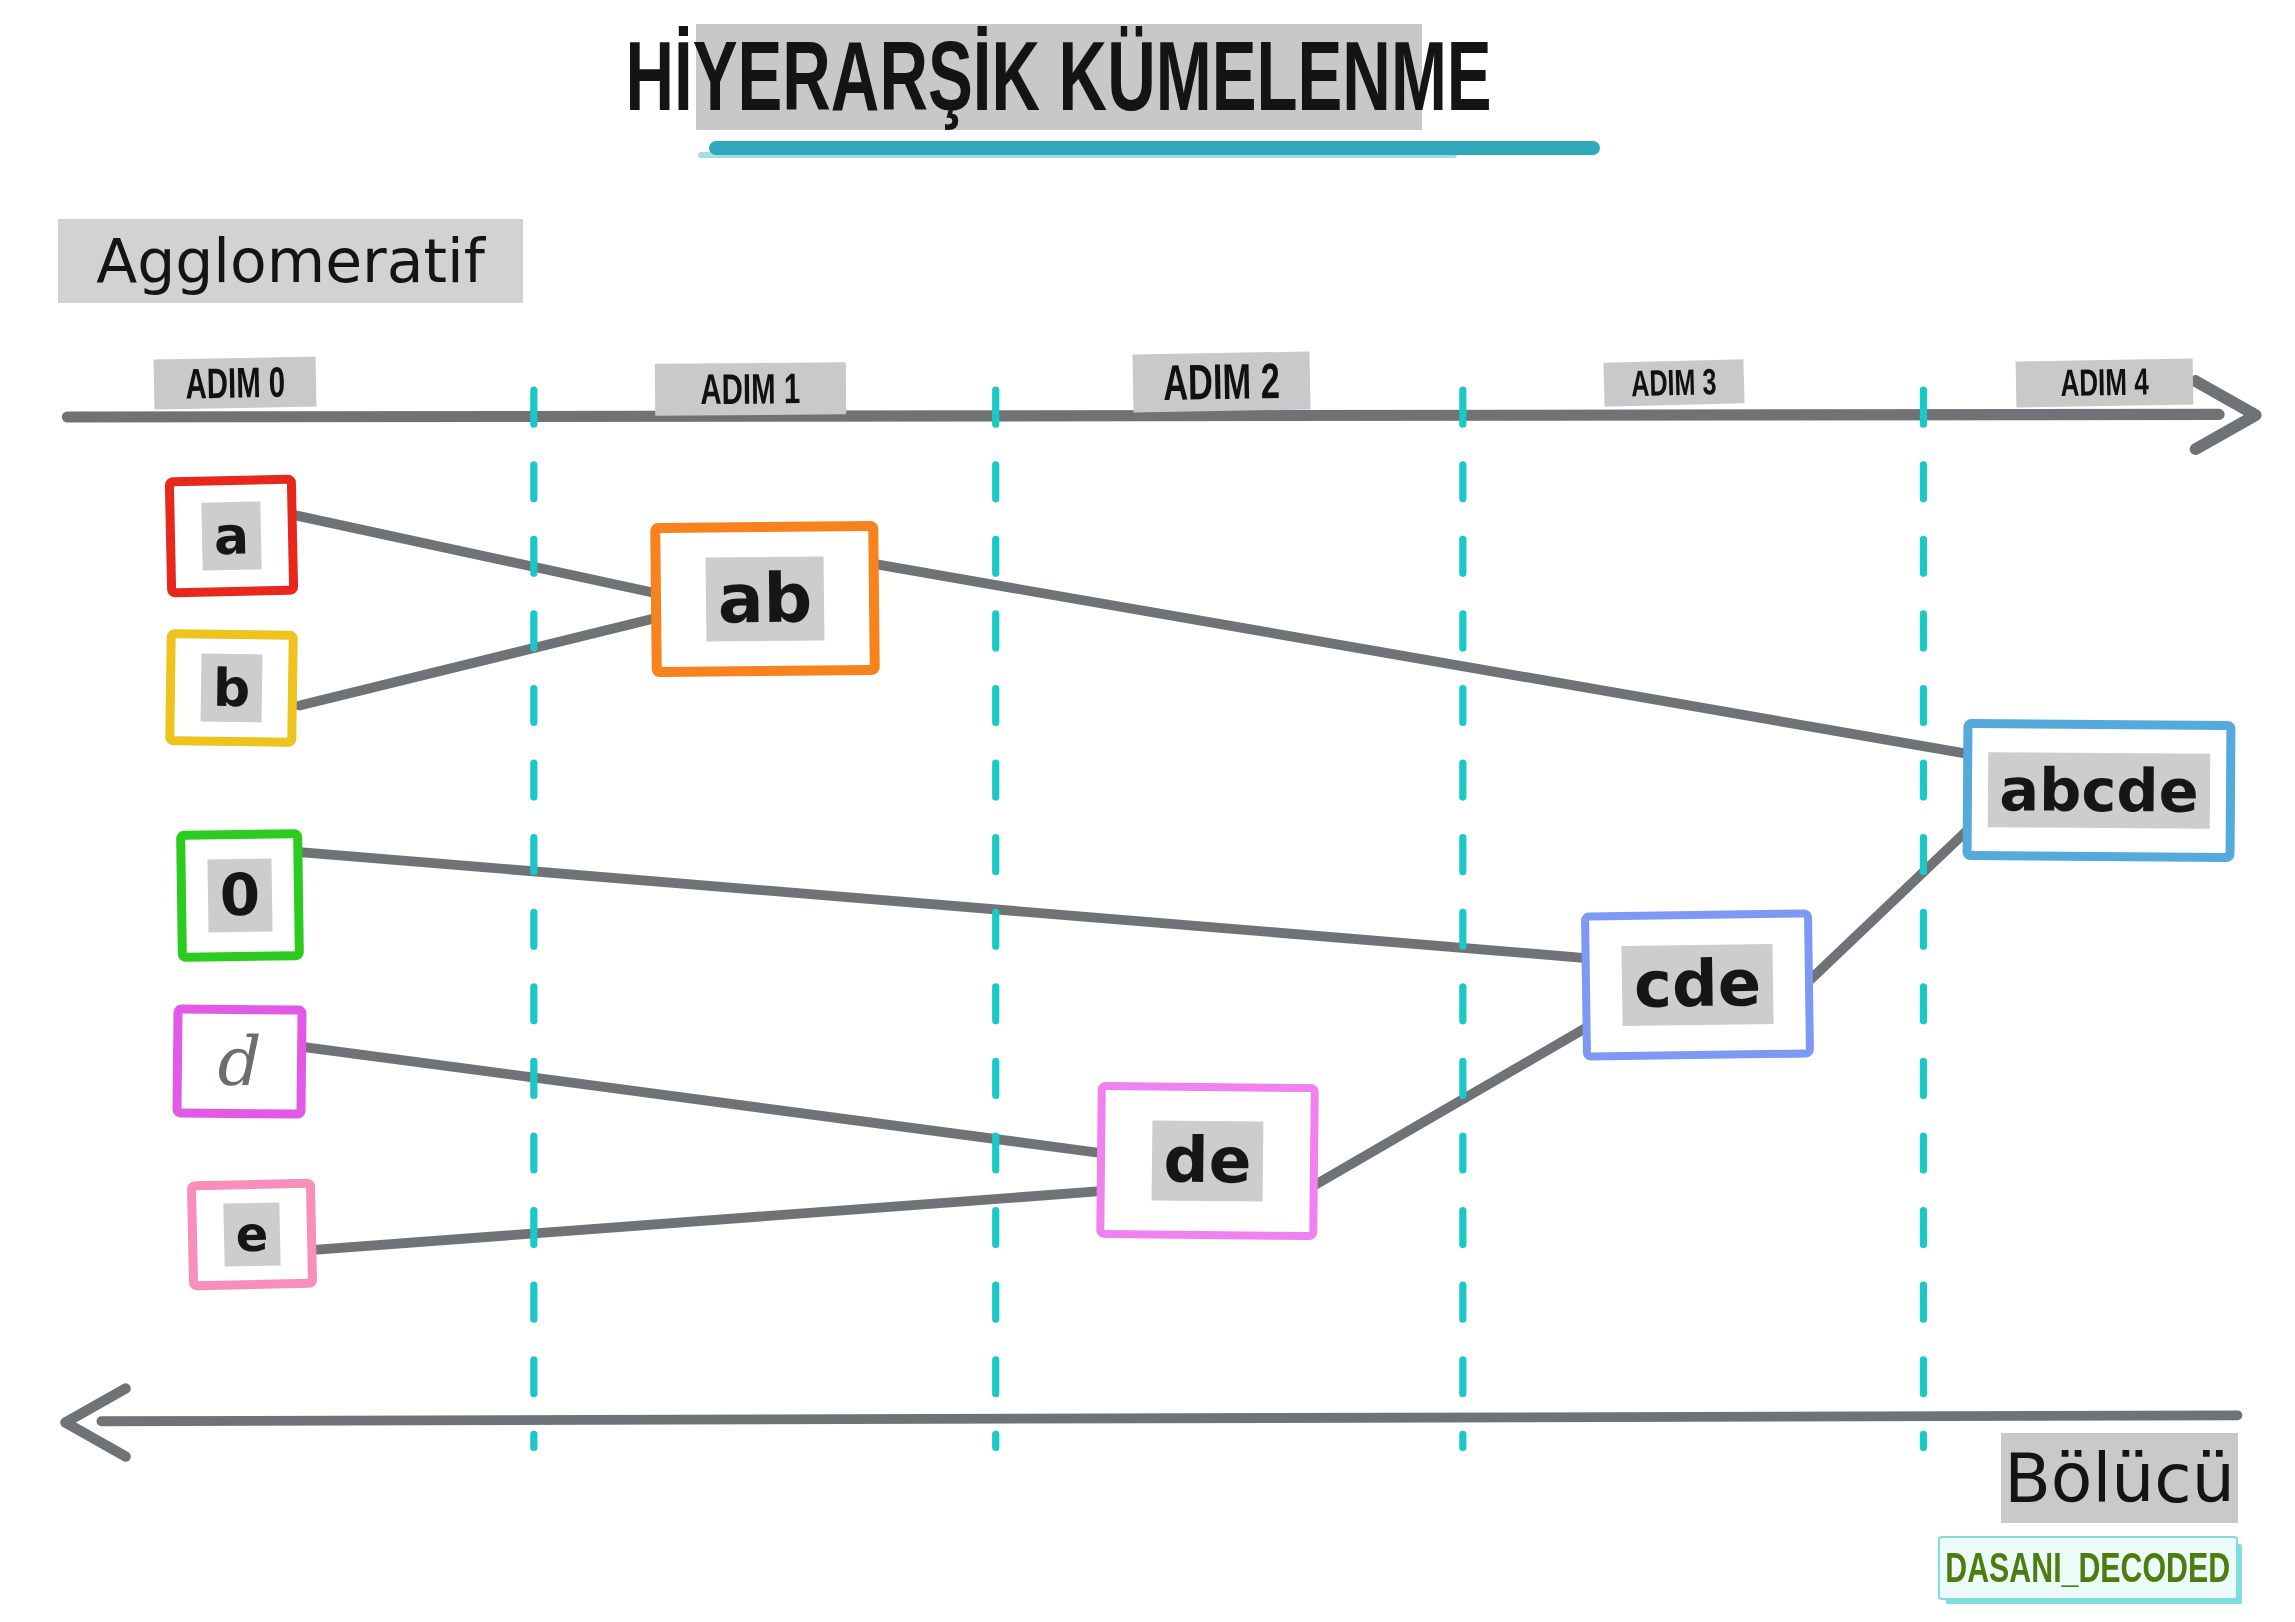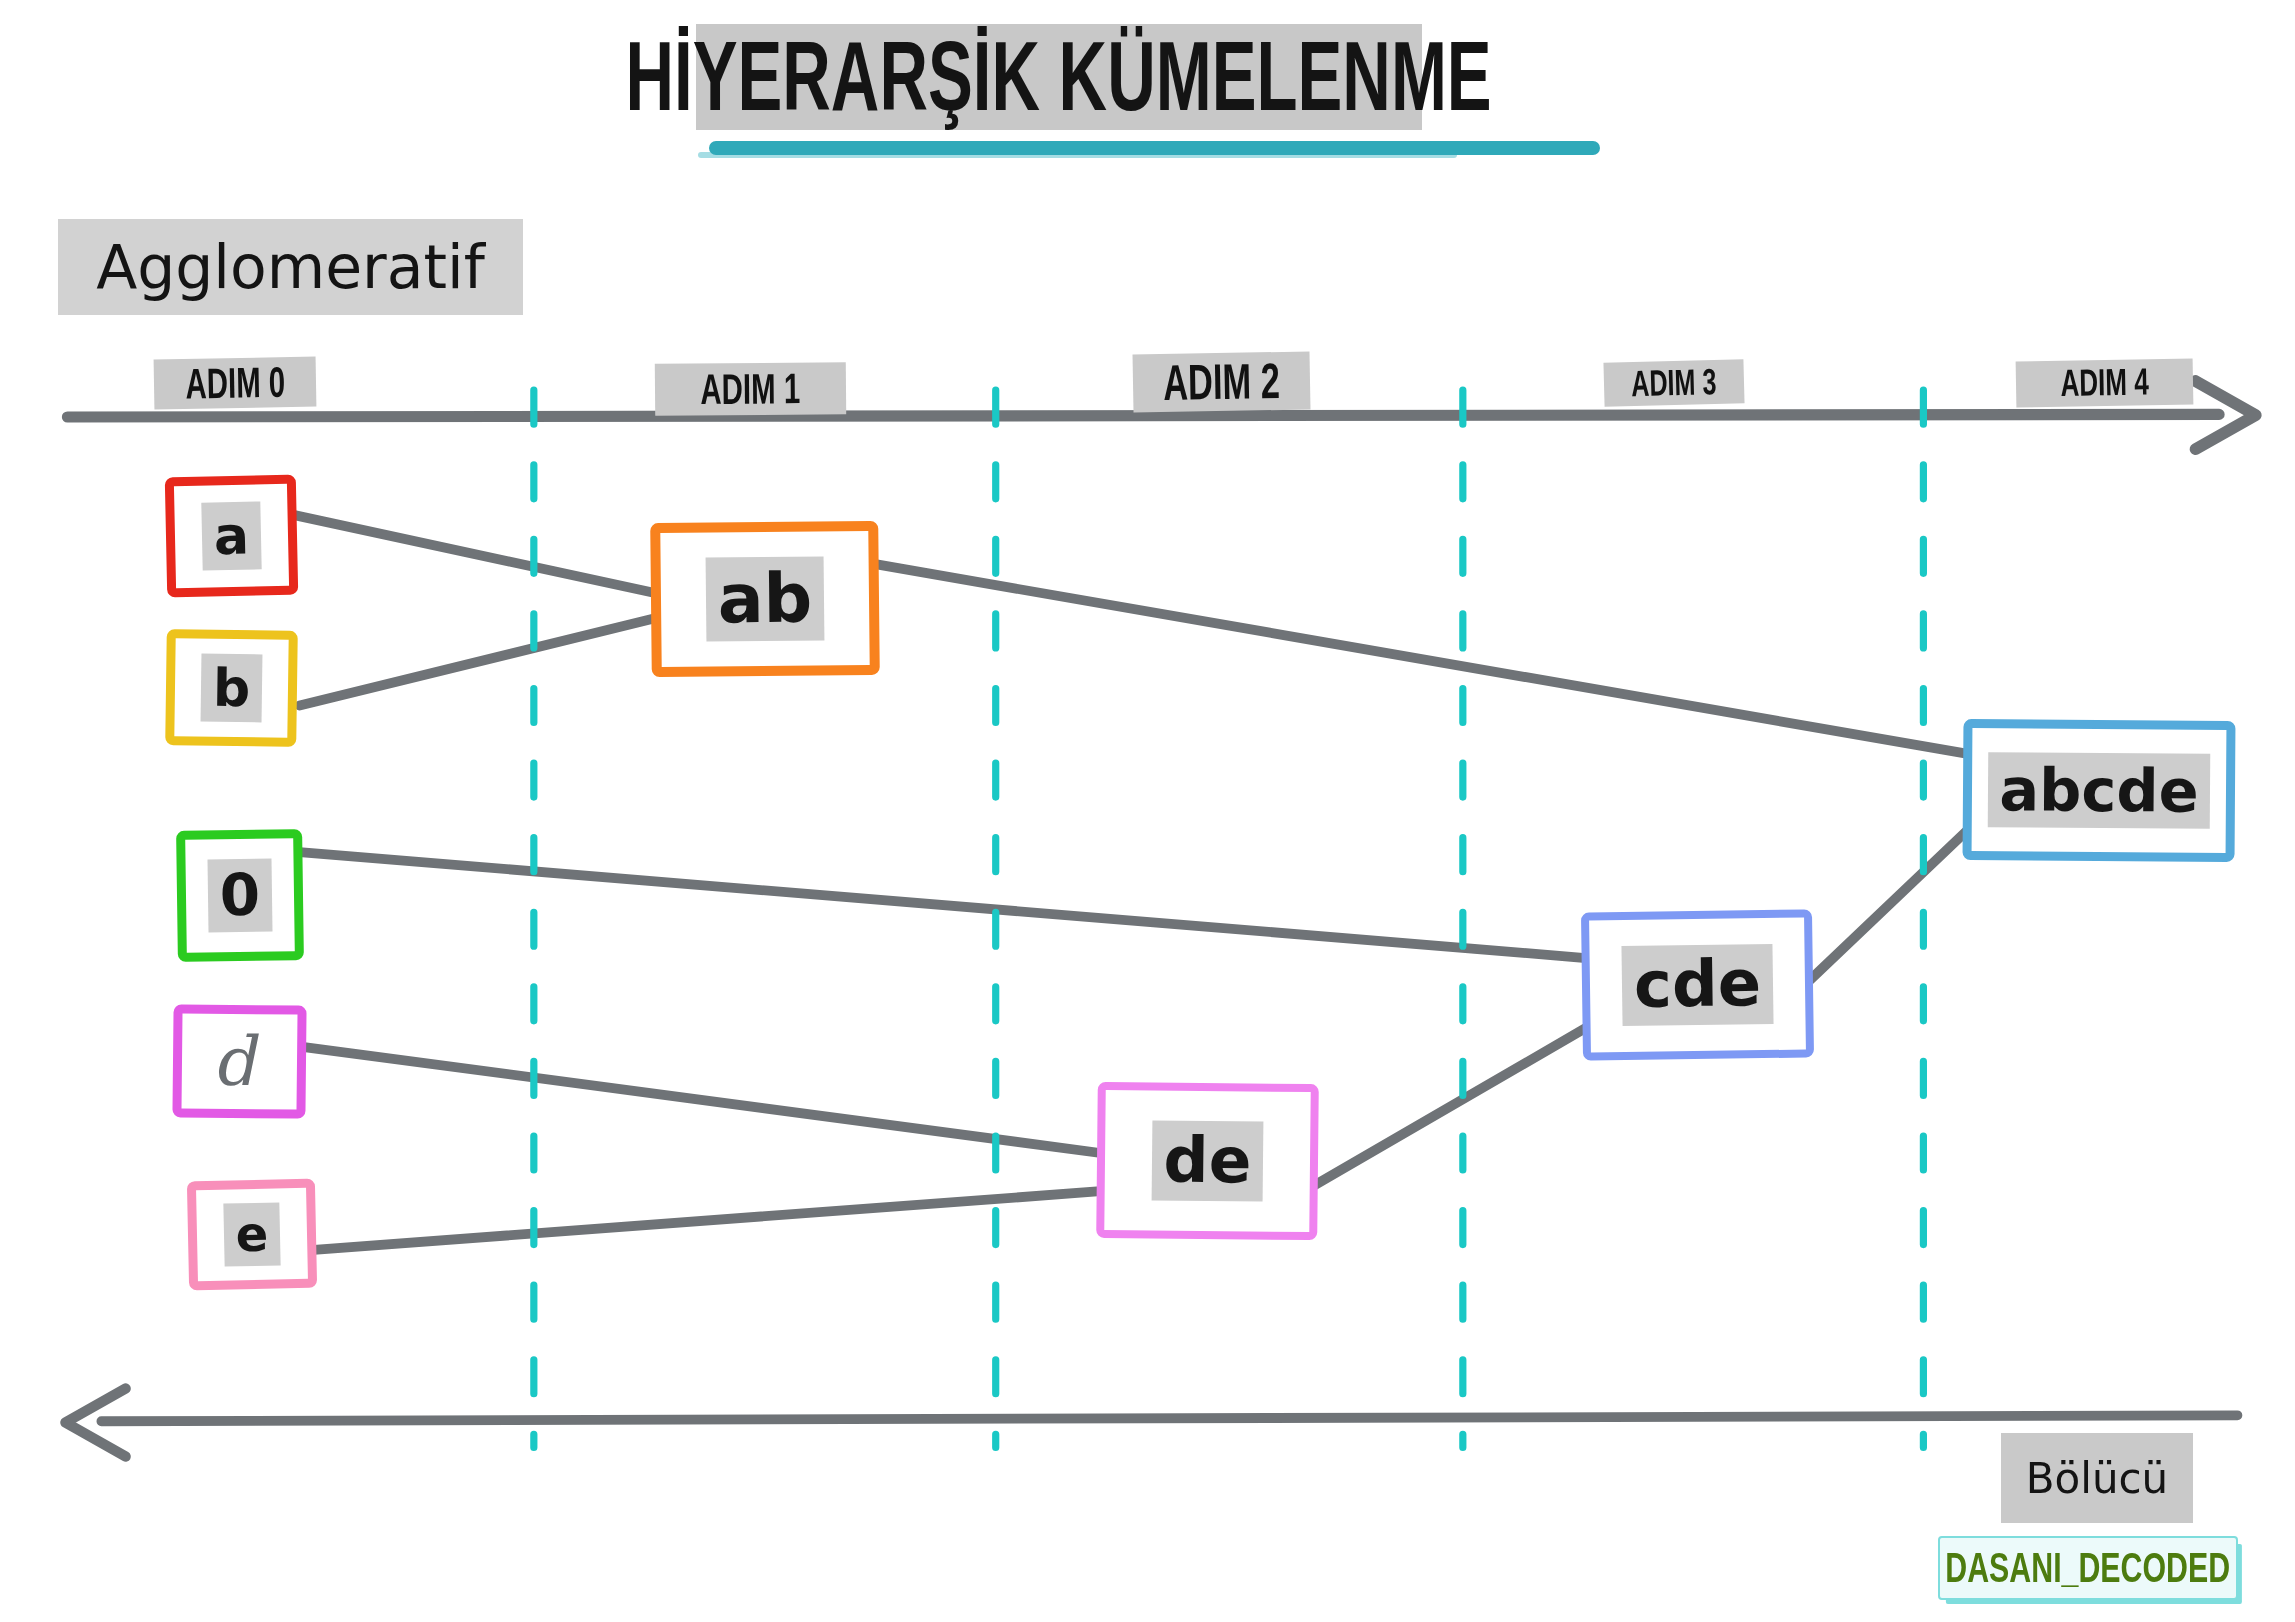--- a/index.html
+++ b/index.html
@@ -20,24 +20,24 @@
     position:absolute;display:flex;align-items:center;justify-content:center;
     color:#141414;white-space:nowrap;
   }
   .condensed{display:inline-block;transform:scale(0.84,1.22);transform-origin:center;font-weight:700;}
   .condensed-sm{display:inline-block;transform:scale(0.82,1.14);transform-origin:center;font-weight:700;}
 
   #title-badge{left:696px;top:23.6px;width:726px;height:106px;background:#c8c8c8;font-size:80px;}
   #title-underline{position:absolute;left:709px;top:141px;width:891px;height:13.7px;border-radius:7.2px;background:#2fa9b9;}
   #title-underline-glow{position:absolute;left:698px;top:152px;width:759px;height:5.9px;border-radius:3.3px;background:#a5dde4;}
 
-  #agglomeratif-badge{left:58px;top:219px;width:465px;height:96px;background:#d2d2d2;
+  #agglomeratif-badge{left:58px;top:219px;width:465px;height:84px;background:#d2d2d2;
     font-family:"DejaVu Sans",sans-serif;font-size:60px;font-weight:400;}
-  #bolucu-badge{left:2001px;top:1433px;width:192px;height:90px;background:#c9c9c9;
-    font-family:"DejaVu Sans",sans-serif;font-size:42px;font-weight:400;}
+  #bolucu-badge{left:2001px;top:1433px;width:237px;height:90px;background:#c9c9c9;
+    font-family:"DejaVu Sans",sans-serif;font-size:68px;font-weight:400;}
 
   #watermark-box{
     position:absolute;left:1938px;top:1536px;width:296px;height:60px;
     display:flex;align-items:center;justify-content:center;
     background:#ecfafa;border:2.6px solid #7edddd;border-radius:3.9px;
     box-shadow:5.9px 5.9px 0 -2px #7edddd;
     font-size:37px;color:#4d7c0f;white-space:nowrap;
   }
 
   .step-label{

